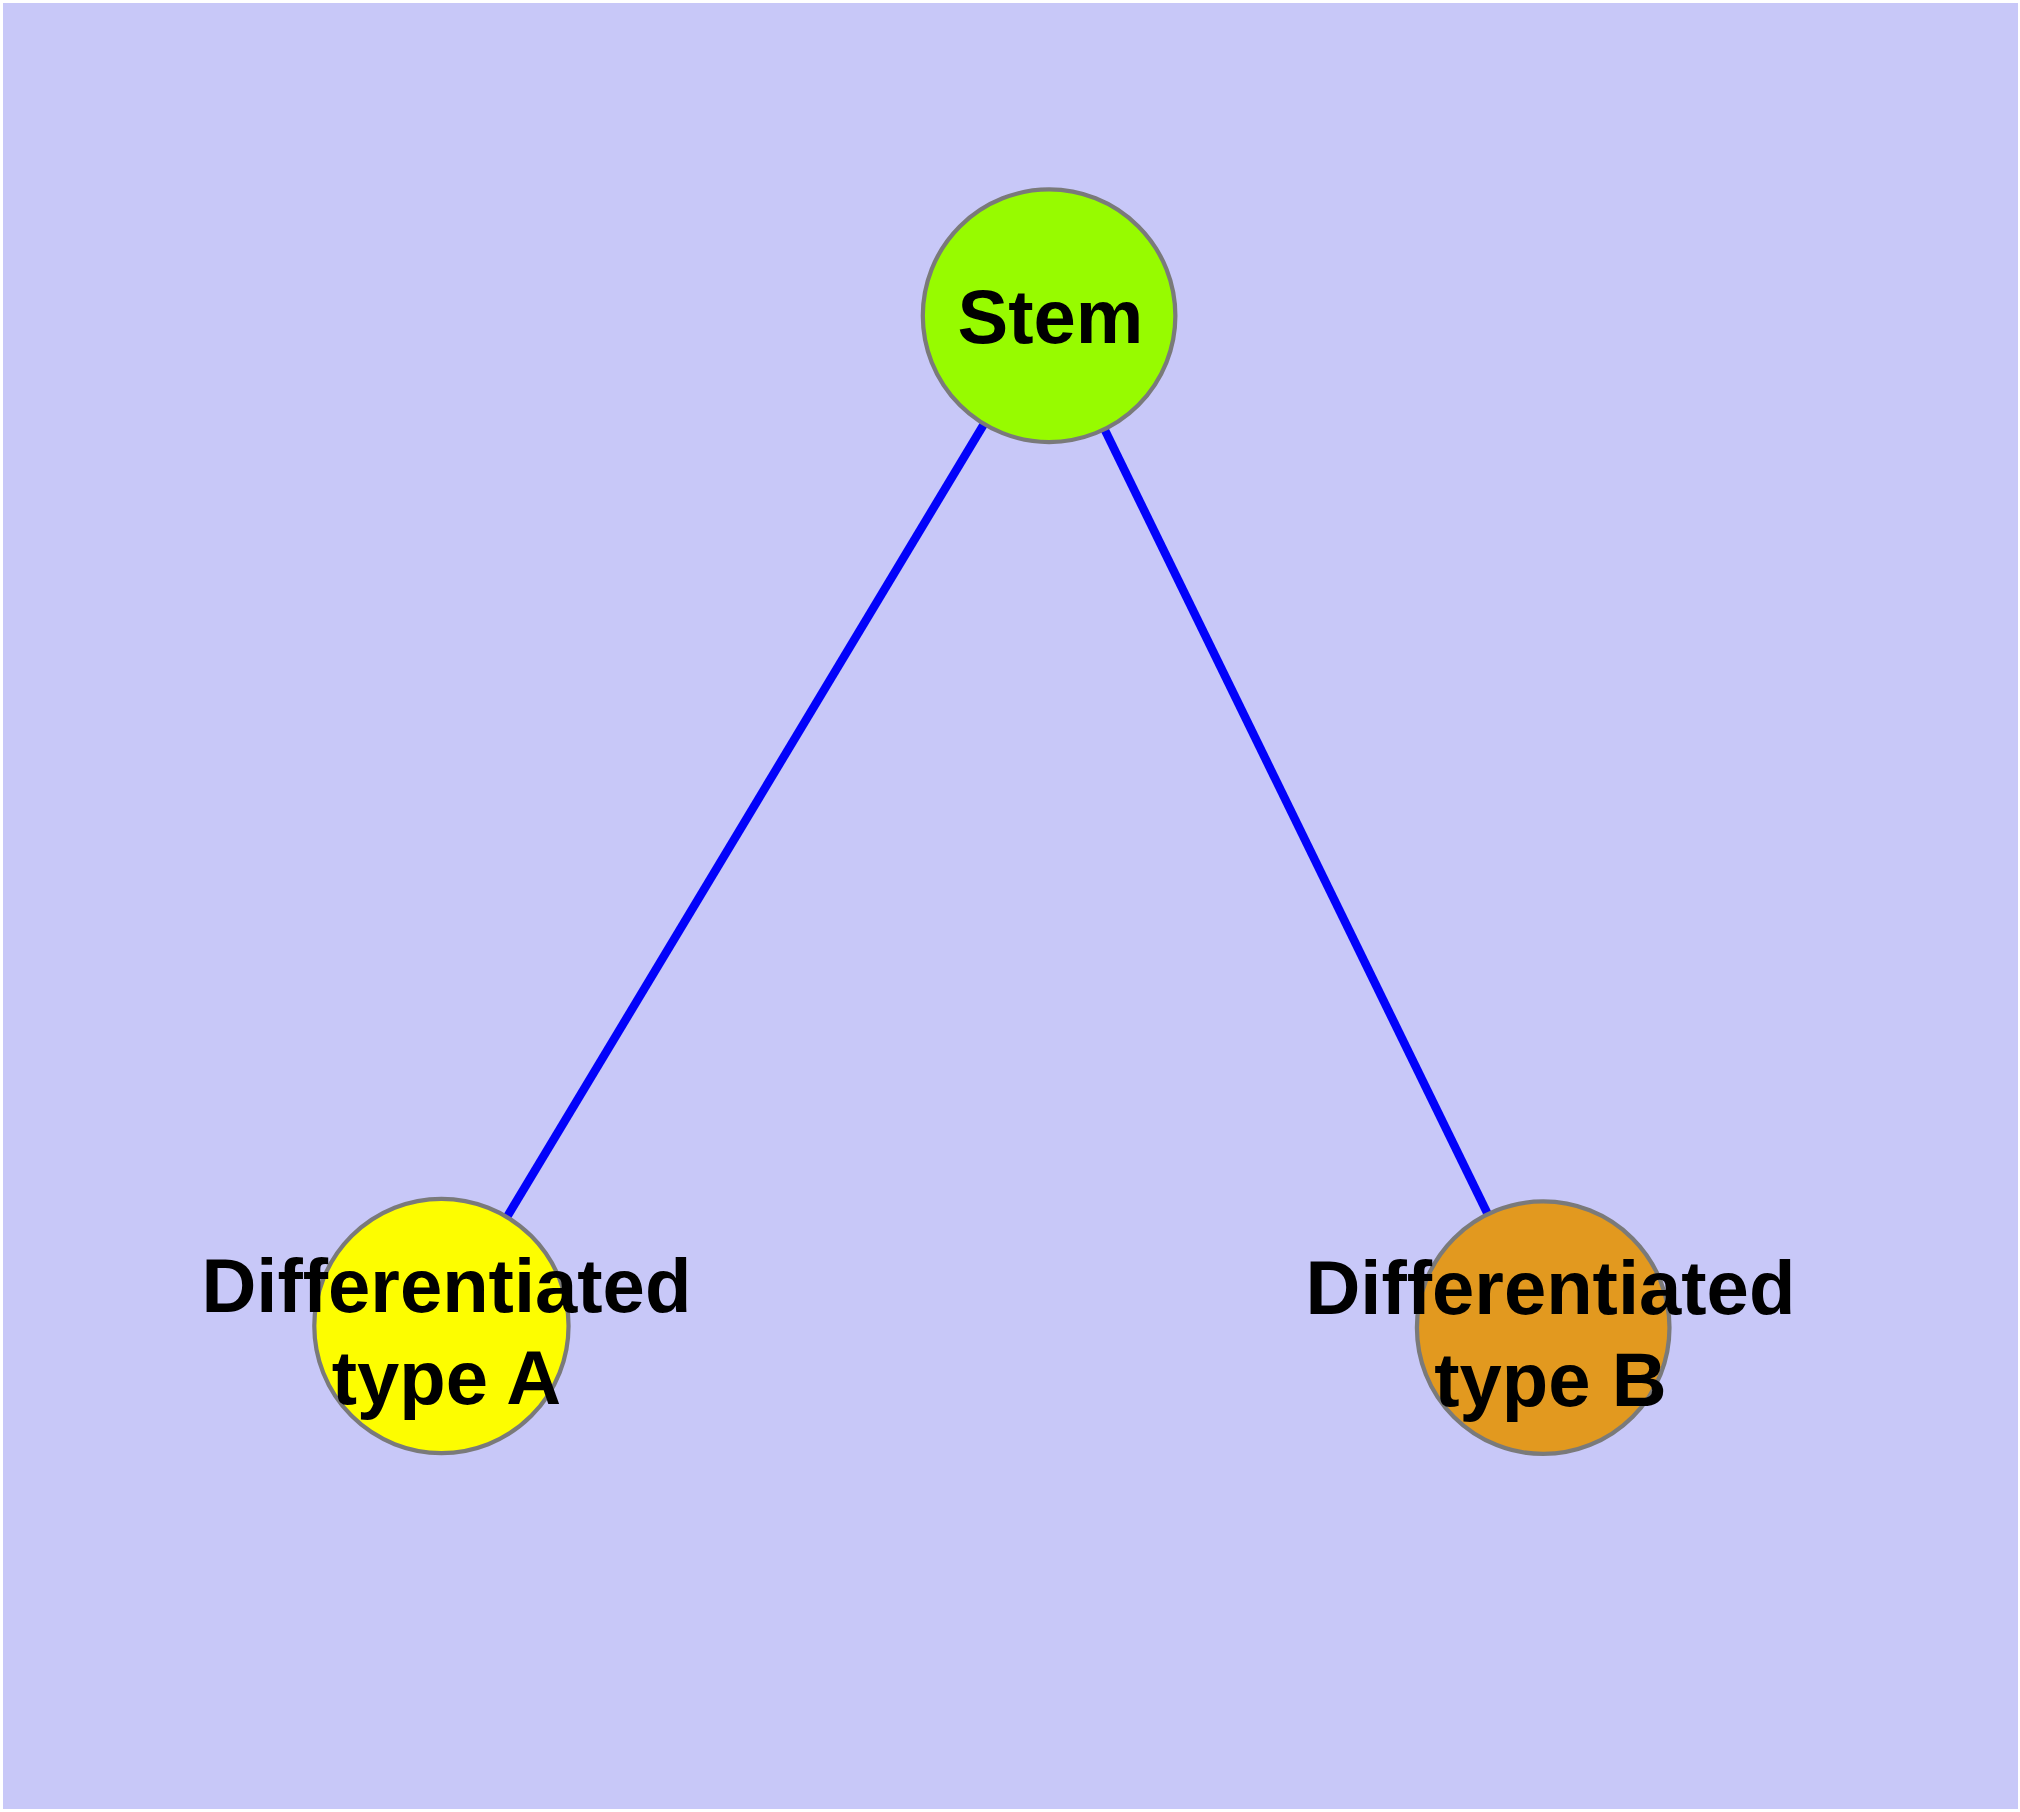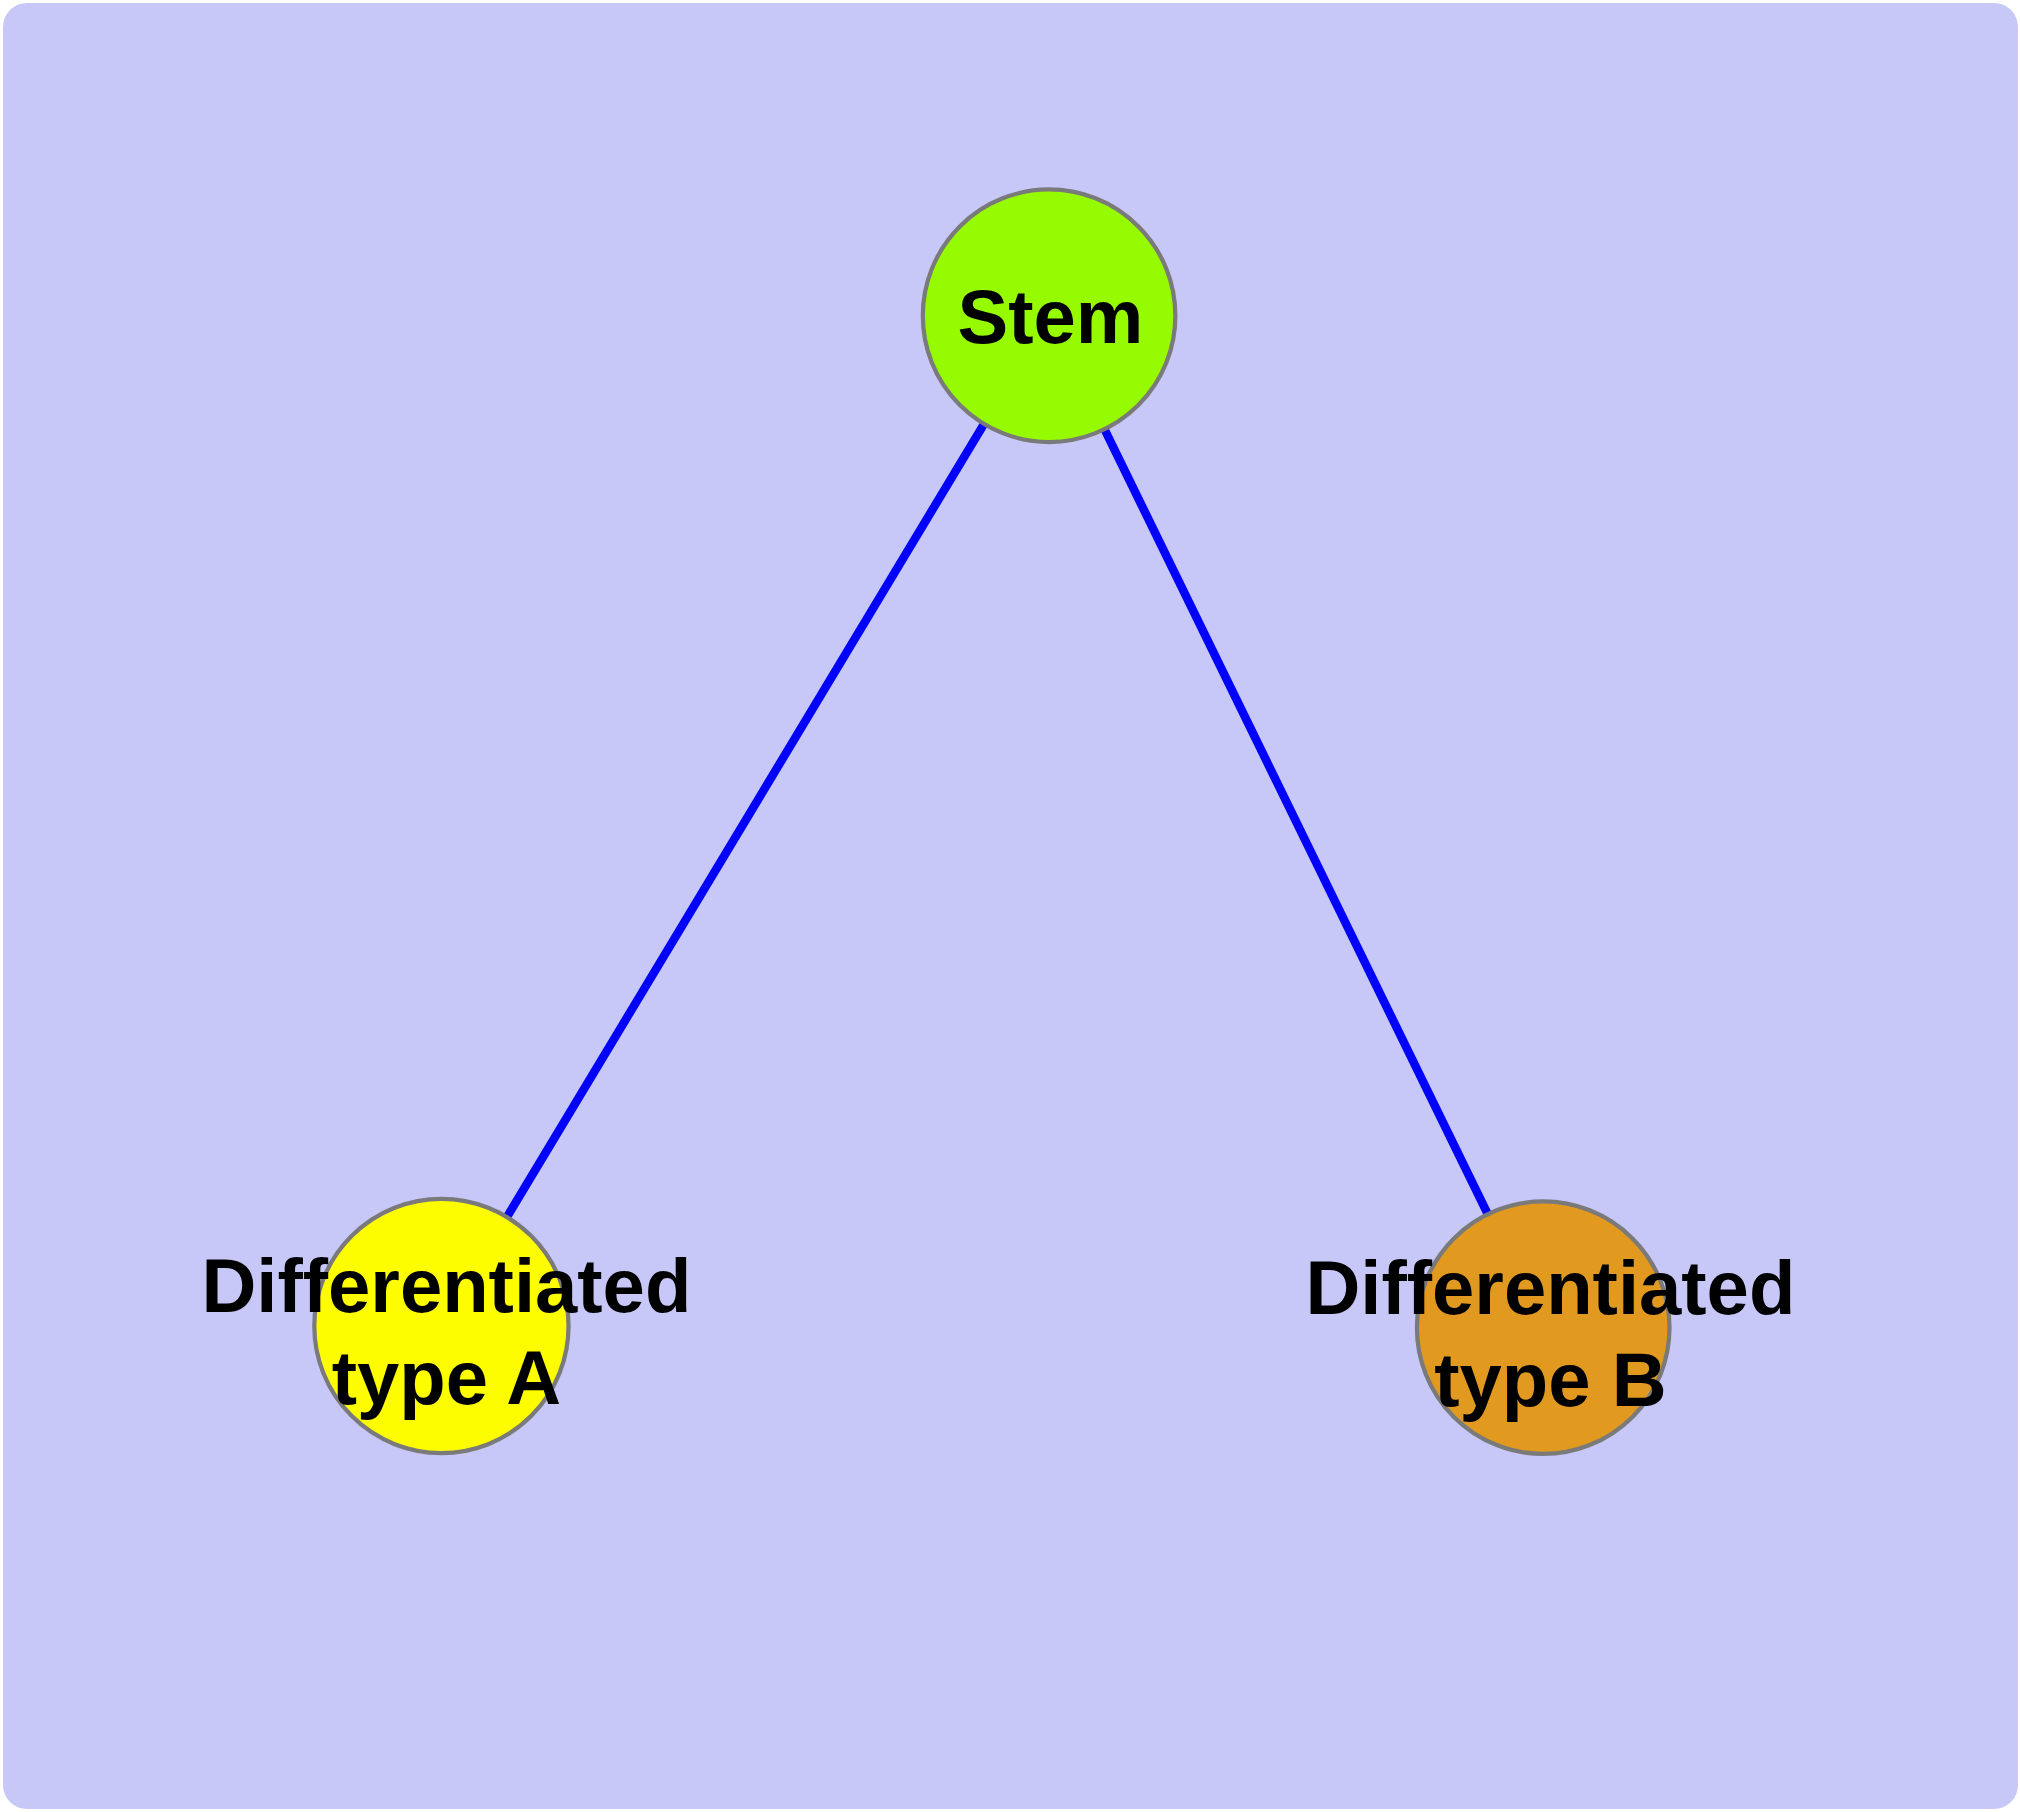--- a/index.html
+++ b/index.html
@@ -41,21 +41,21 @@
     line-height: 1.2;
     text-align: center;
     white-space: pre-line;
     letter-spacing: 0px;
   }
 </style>
 </head>
 <body>
 
 <div class="canvas">
-  <div class="plot-bg" style="background-color: rgb(200, 200, 248); border-radius: 24px;">
+  <div class="plot-bg" style="background-color: rgb(200, 200, 248);">
 
     <svg class="graph-svg" viewBox="0 0 2376 2130">
 
       <line class="edge" x1="1234" y1="369" x2="517" y2="1561" stroke="#0202fa"></line>
       <line class="edge" x1="1234" y1="369" x2="1817" y2="1563" stroke="#0202fa"></line>
 
       <circle class="node-circle" cx="1234" cy="369" r="149" fill="#97fb00" stroke="#7a7a7a"></circle>
       <circle class="node-circle" cx="517" cy="1561" r="150" fill="#fdfd00" stroke="#7a7a7a"></circle>
       <circle class="node-circle" cx="1817" cy="1563" r="149" fill="#e2991f" stroke="#7a7a7a"></circle>
     </svg>

